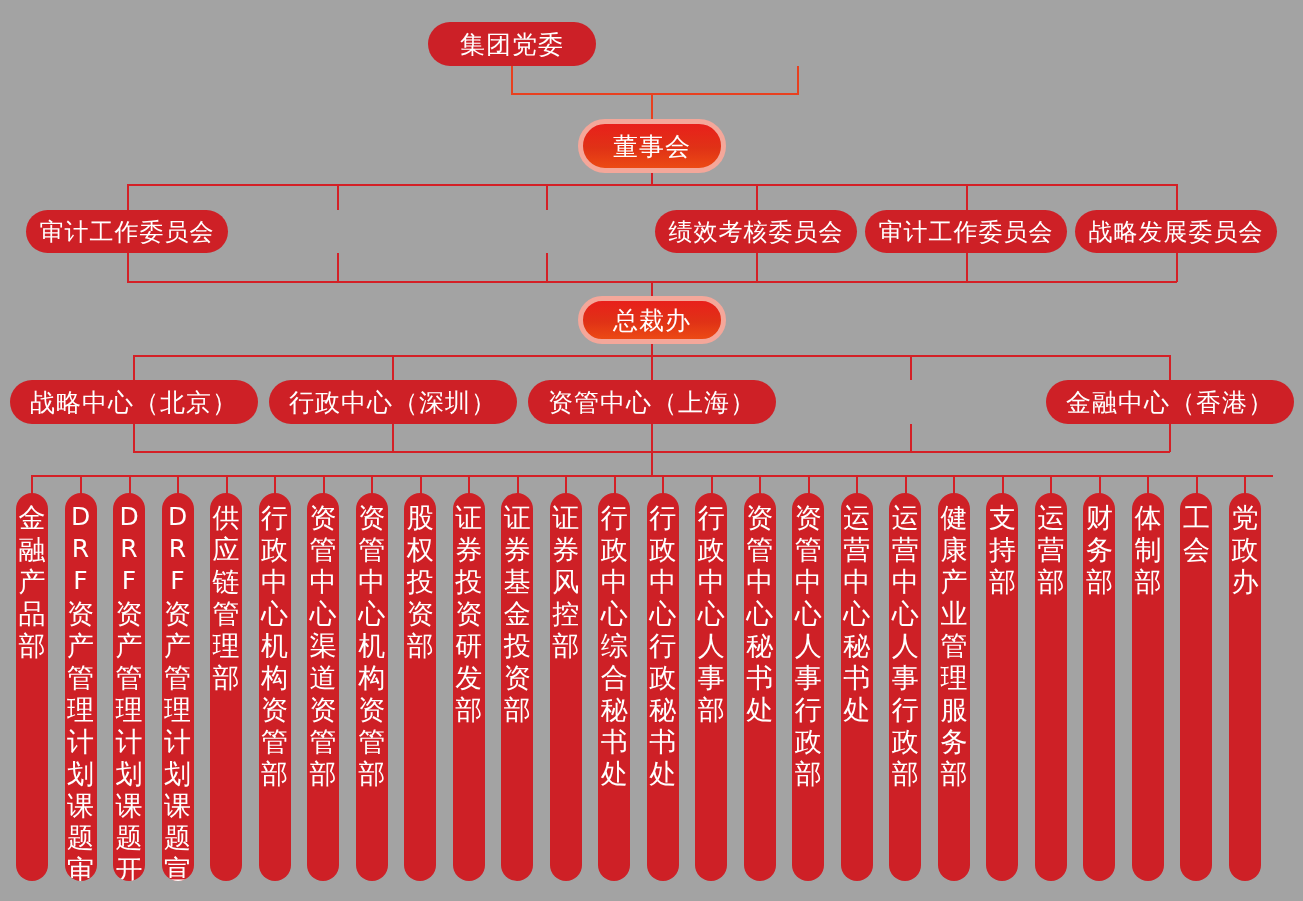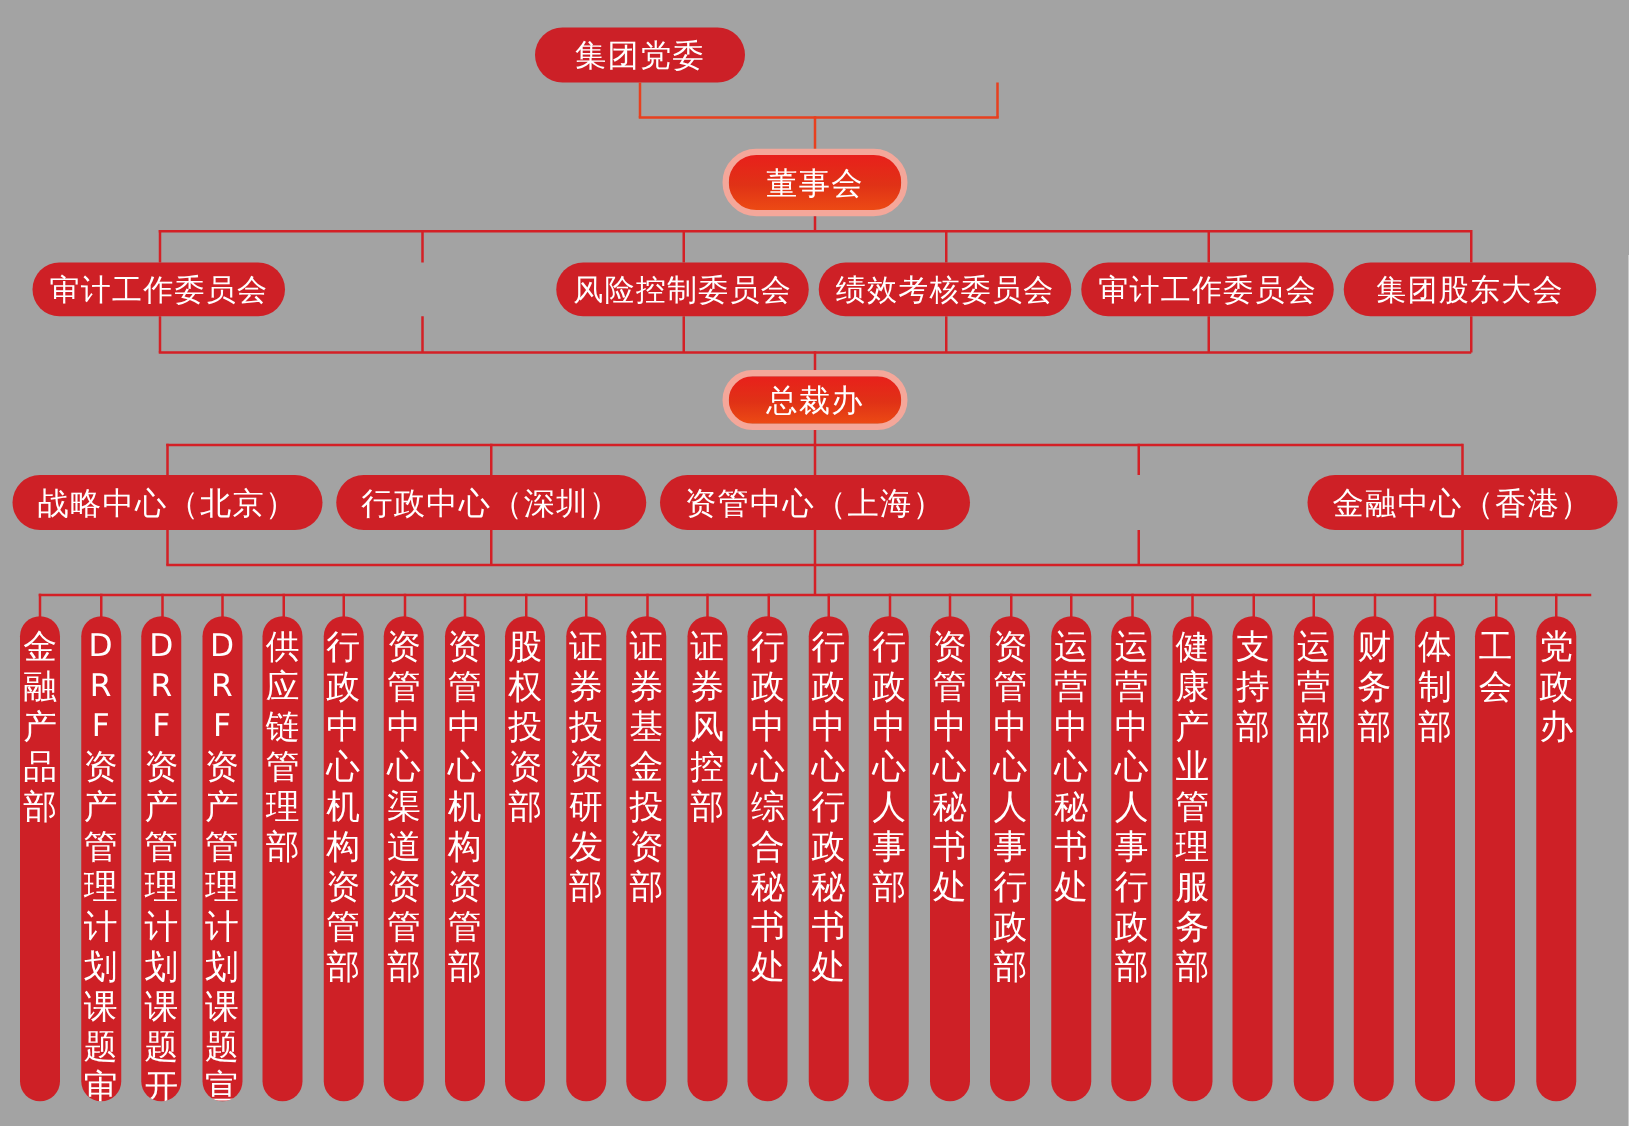--- a/index.html
+++ b/index.html
@@ -113,31 +113,28 @@
   <div class="line v" style="left:127px; top:184px; height:26px;"></div>
   <div class="line v" style="left:337px; top:184px; height:26px;"></div>
   <div class="line v" style="left:546px; top:184px; height:26px;"></div>
   <div class="line v" style="left:756px; top:184px; height:26px;"></div>
   <div class="line v" style="left:966px; top:184px; height:26px;"></div>
   <div class="line v" style="left:1176px; top:184px; height:26px;"></div>
 
   <div class="node committee" style="left:26px; top:210px; width:202px; height:43px;">
     <span>审计工作委员会</span>
   </div>
-  <div class="node committee" style="left:445px; top:210px; width:202px; height:43px;">
-    <span>风险控制委员会</span>
-  </div>
   <div class="node committee" style="left:655px; top:210px; width:202px; height:43px;justify-content:center;">
     <span>绩效考核委员会</span>
   </div>
   <div class="node committee" style="left:865px; top:210px; width:202px; height:43px;">
     <span>审计工作委员会</span>
   </div>
   <div class="node committee" style="left:1075px; top:210px; width:202px; height:43px;">
-    <span>集团股东大会</span>
+    <span>战略发展委员会</span>
   </div>
 
   <div class="line v" style="left:127px; top:253px; height:29px;"></div>
   <div class="line v" style="left:337px; top:253px; height:29px;"></div>
   <div class="line v" style="left:546px; top:253px; height:29px;"></div>
   <div class="line v" style="left:756px; top:253px; height:29px;"></div>
   <div class="line v" style="left:966px; top:253px; height:29px;"></div>
   <div class="line v" style="left:1176px; top:253px; height:29px;"></div>
   <div class="line h" style="left:127px; top:281px; width:1050px; height:2px;"></div>
   <div class="line v" style="left:651px; top:281px; height:17px;"></div>

